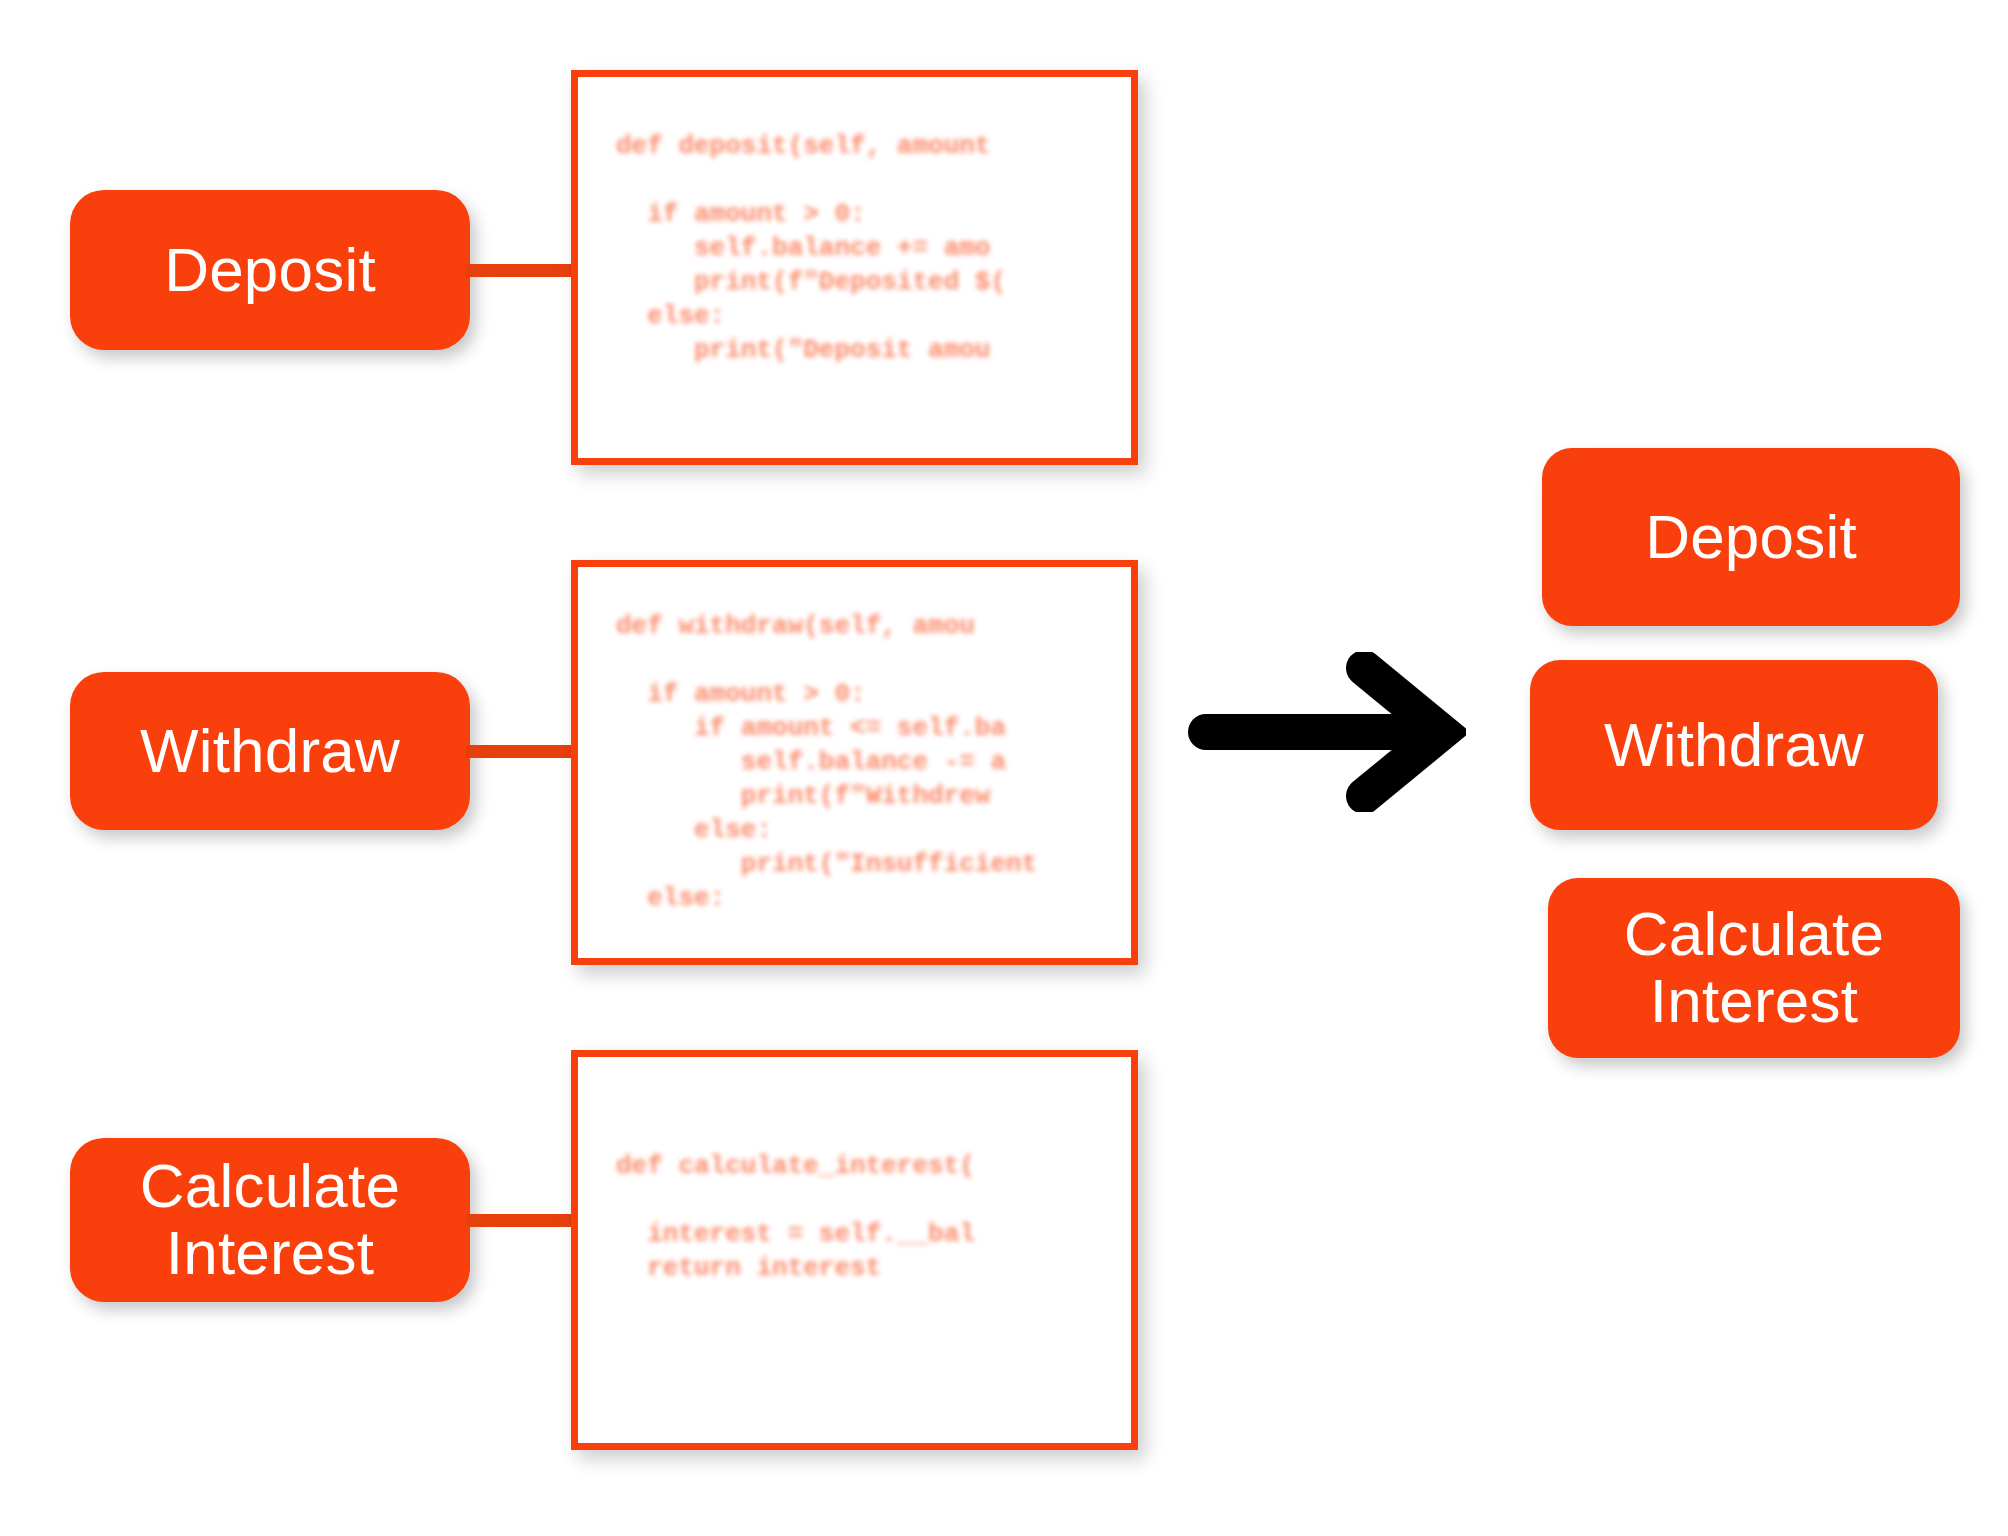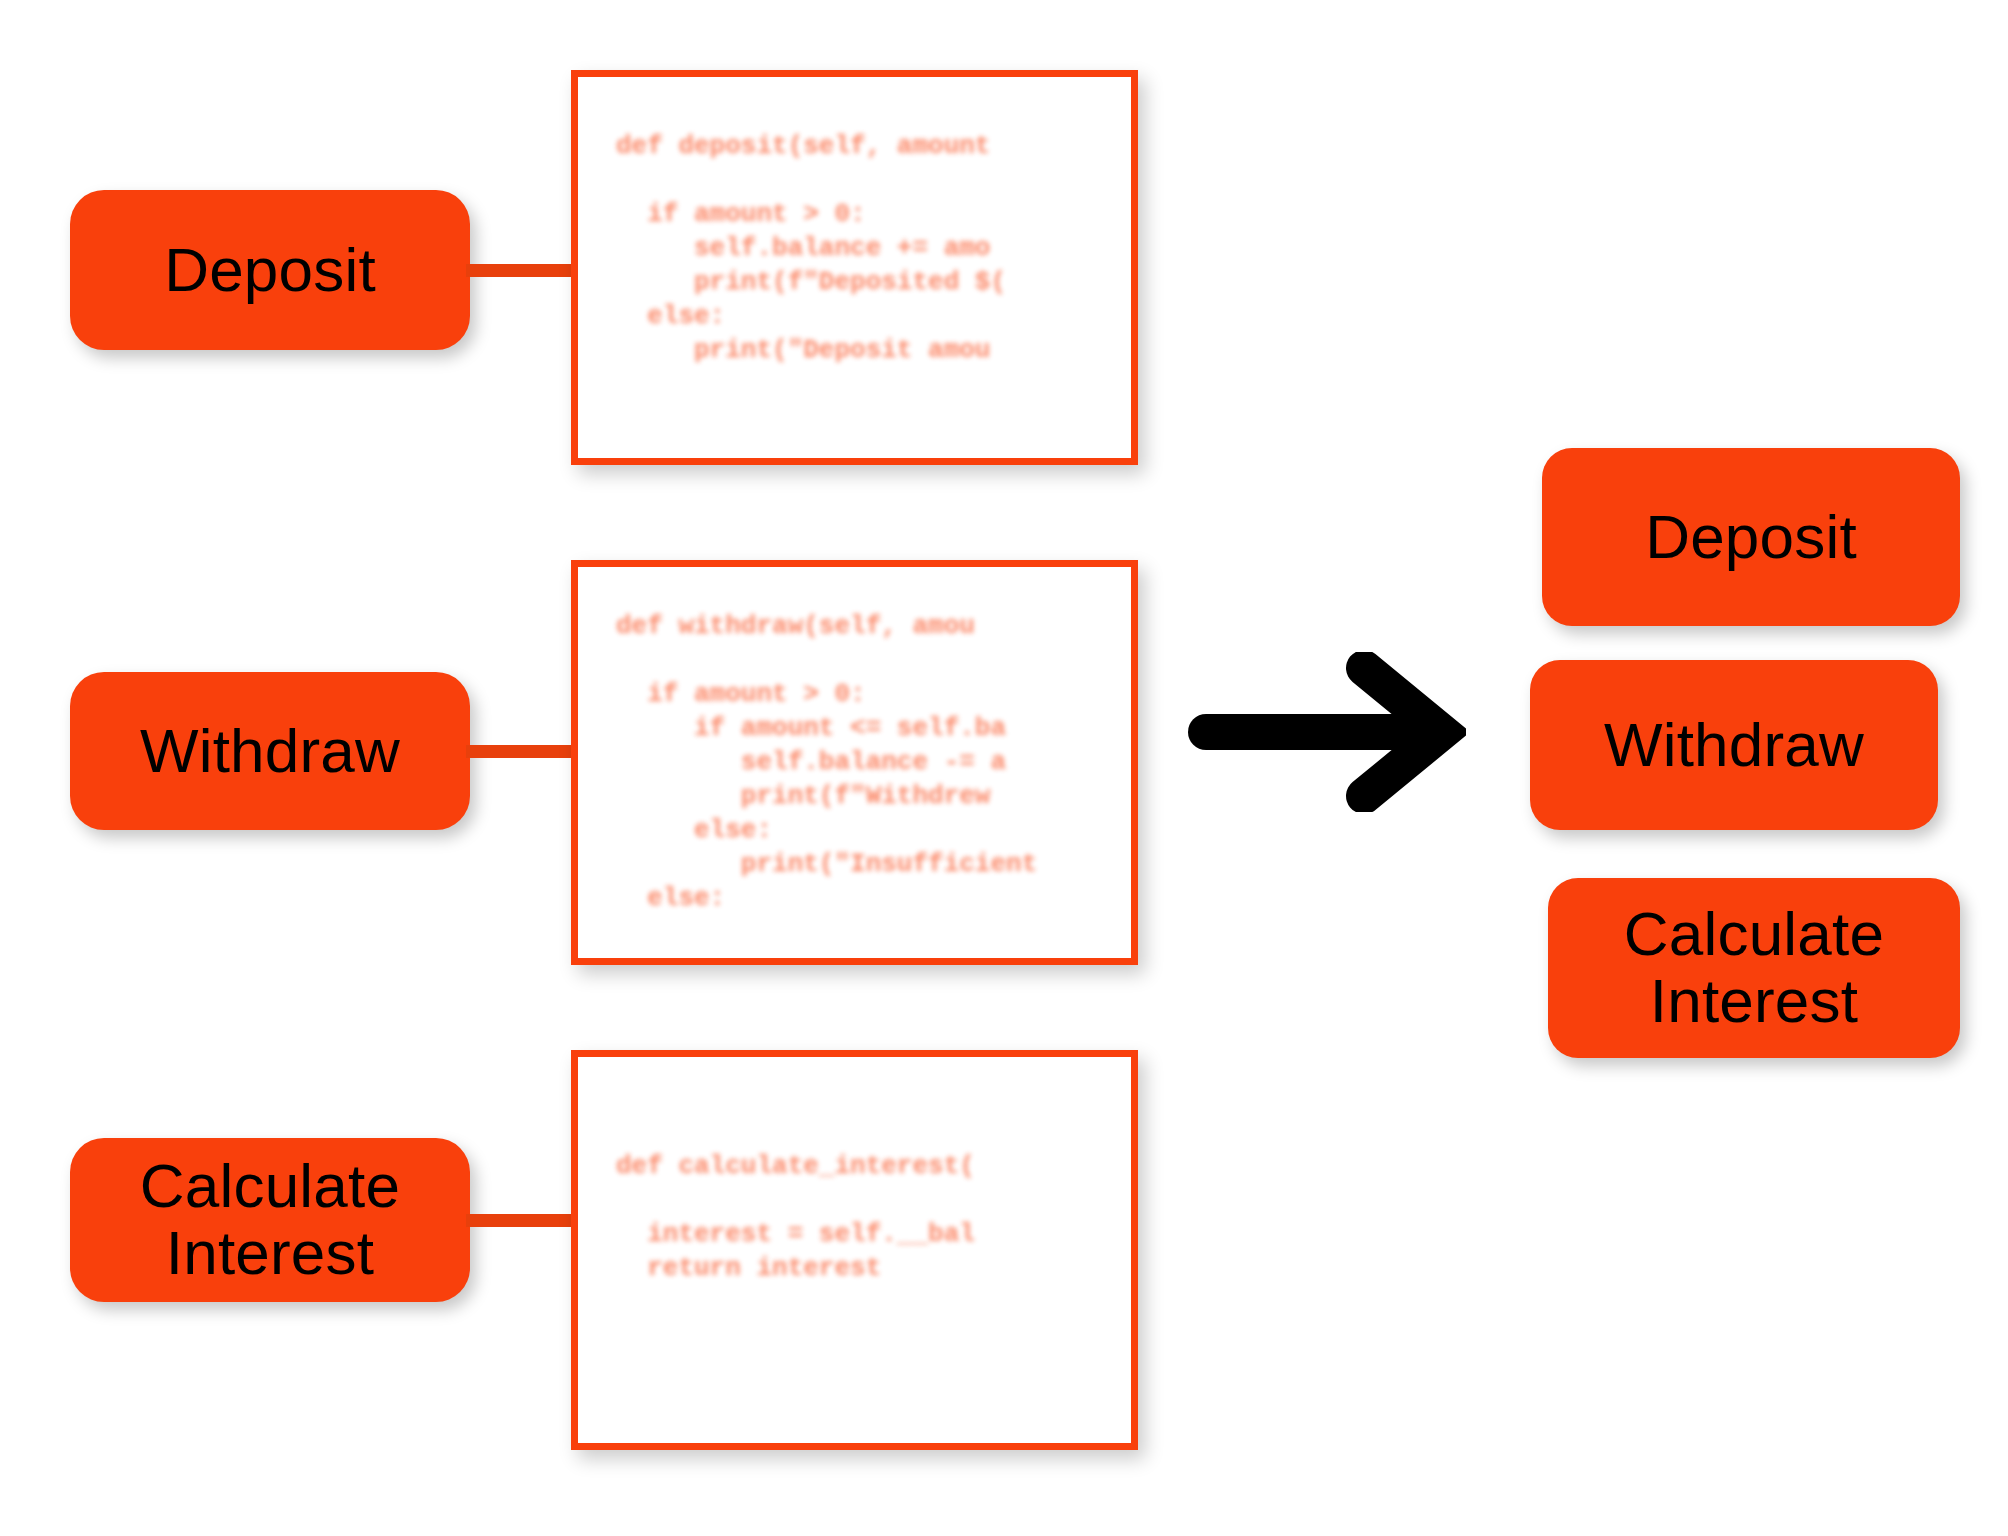--- a/index.html
+++ b/index.html
@@ -20,21 +20,21 @@
     position: absolute;
     inset: 0;
     width: 2008px;
     height: 1536px;
   }
 
   
   .pill {
     position: absolute;
     background: #F9400C;
-    color: #000000;
+    color: #ffffff;
     display: flex;
     align-items: center;
     justify-content: center;
     text-align: center;
     box-sizing: border-box;
     border-radius: 32px;
     box-shadow: 6px 8px 16px rgba(0,0,0,0.22);
     line-height: 1.08;
     letter-spacing: 0.2px;
     white-space: pre-line;

